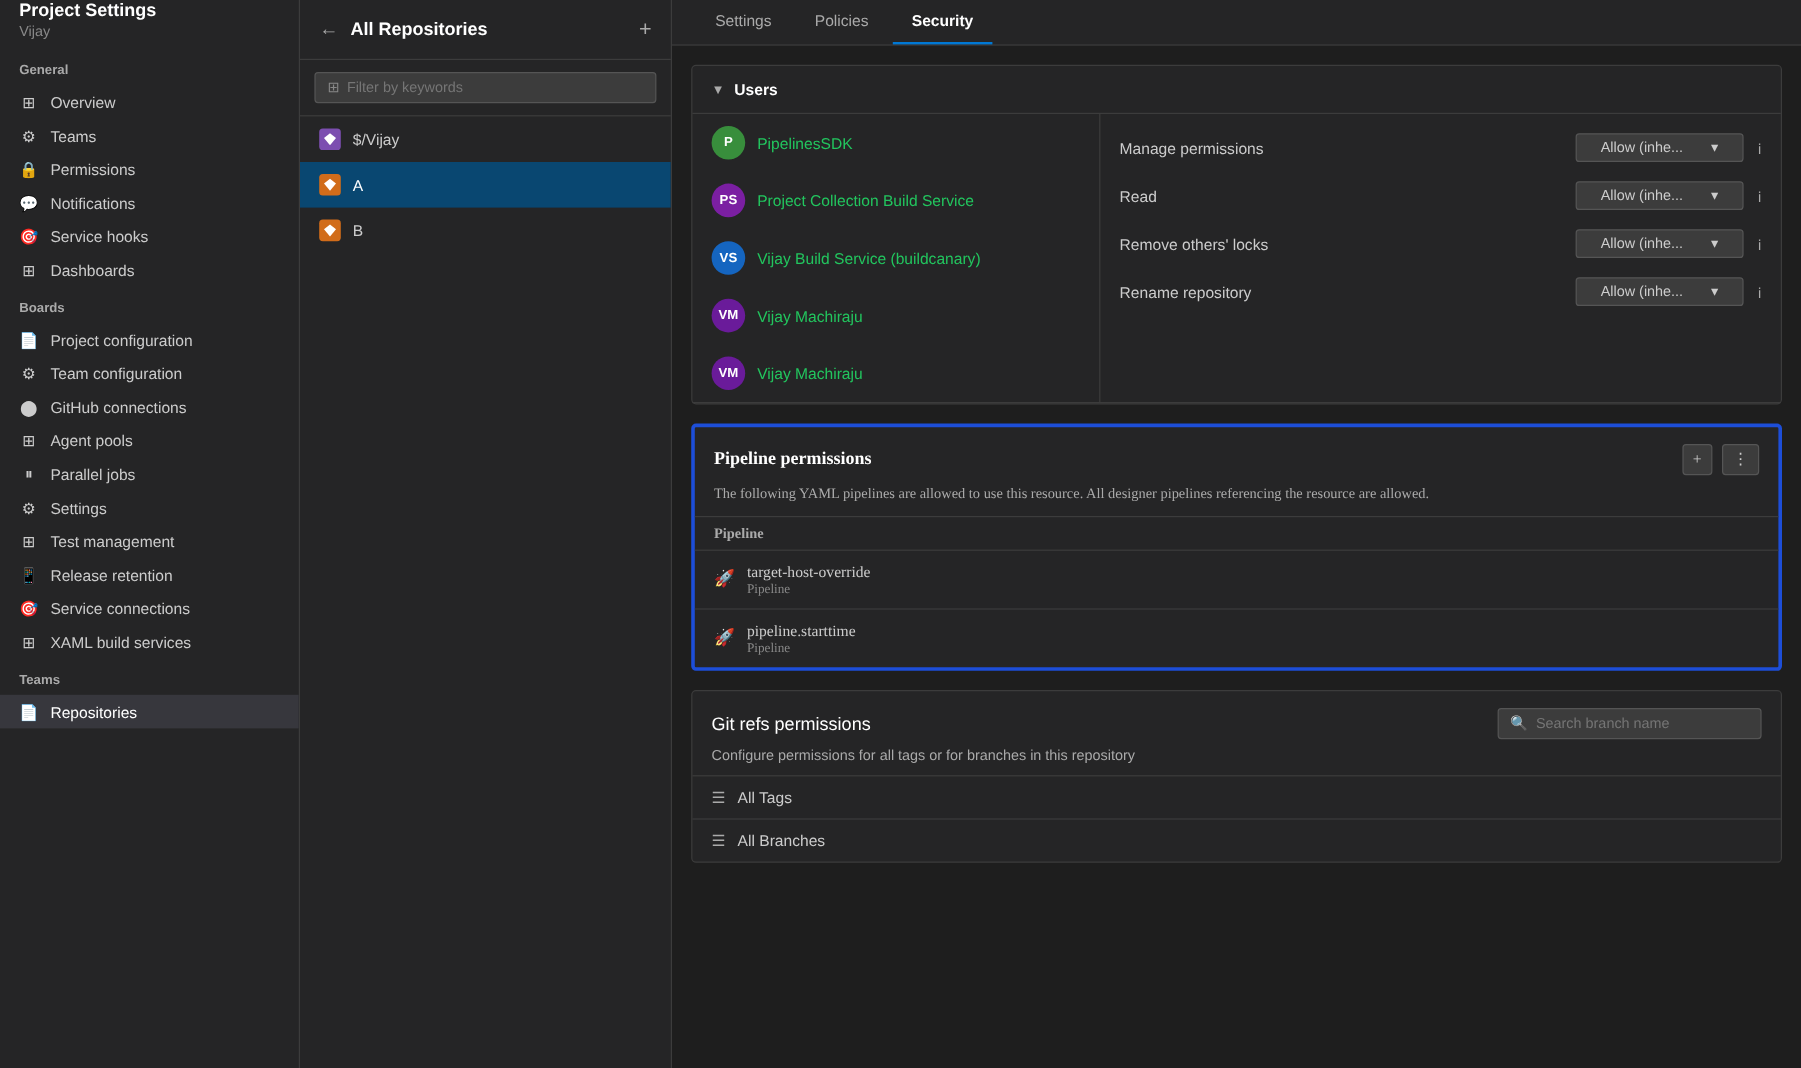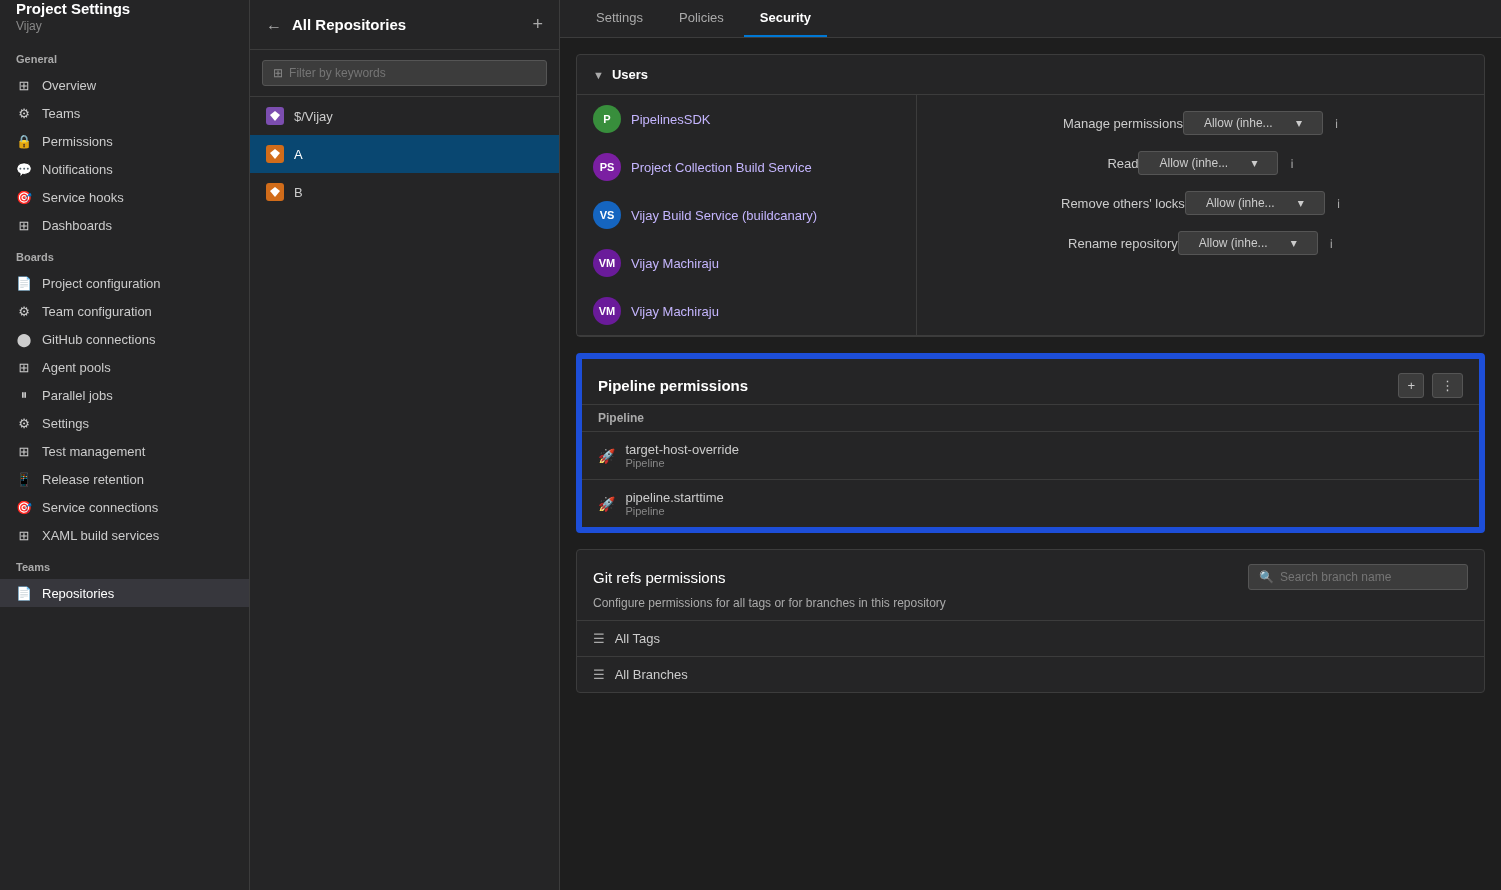--- a/index.html
+++ b/index.html
@@ -48,31 +48,31 @@
     .section-card { background: #252526; border: 1px solid #3c3c3c; border-radius: 4px; margin: 16px; }
     .section-header { display: flex; align-items: center; padding: 12px 16px; border-bottom: 1px solid #3c3c3c; gap: 8px; }
     .section-header-title { font-size: 13px; font-weight: 600; color: #fff; }
     .chevron { font-size: 11px; color: #aaa; }
 
     
     .users-permissions-row { display: flex; border-bottom: 1px solid #3c3c3c; }
     .users-list { width: 340px; flex-shrink: 0; border-right: 1px solid #3c3c3c; }
     .user-item { display: flex; align-items: center; padding: 10px 16px; gap: 10px; cursor: pointer; }
     .user-avatar { width: 28px; height: 28px; border-radius: 50%; display: flex; align-items: center; justify-content: center; font-size: 11px; font-weight: 600; color: #fff; flex-shrink: 0; }
-    .user-name { font-size: 13px; color: #c4b5fd; }
+    .user-name { font-size: 13px; color: #22c55e; }
     .permissions-list { flex: 1; padding: 8px 0; }
-    .perm-row { display: flex; align-items: center; justify-content: center; padding: 8px 16px; }
+    .perm-row { display: flex; align-items: center; justify-content: space-between; padding: 8px 16px; }
     .perm-label { font-size: 13px; color: #ccc; }
     .perm-select { background: #3c3c3c; border: 1px solid #555; border-radius: 3px; color: #ccc; font-size: 12px; padding: 4px 20px; display: flex; align-items: center; gap: 4px; cursor: pointer; min-width: 140px; justify-content: space-between; }
     .perm-select-text { font-size: 12px; }
     .perm-info { color: #aaa; margin-left: 6px; font-size: 12px; cursor: pointer; }
     .perm-row-right { display: flex; align-items: center; gap: 6px; }
 
     
-    .pipeline-section { margin: 16px; border: 6px solid #1d4ed8; border-radius: 4px; background: #252526; }
+    .pipeline-section { margin: 16px; border: 3px solid #1d4ed8; border-radius: 4px; background: #252526; font-family: Liberation Serif, serif; }
     .pipeline-header { display: flex; align-items: center; justify-content: space-between; padding: 14px 16px 6px 16px; }
     .pipeline-title { font-size: 15px; font-weight: 600; color: #fff; }
     .pipeline-desc { font-size: 12px; color: #aaa; padding: 0 16px 10px 16px; line-height: 1.5; }
     .pipeline-header-actions { display: flex; gap: 8px; }
     .pipeline-action-btn { background: #3c3c3c; border: 1px solid #555; border-radius: 3px; color: #ccc; padding: 4px 8px; cursor: pointer; font-size: 13px; }
     .pipeline-col-header { padding: 6px 16px; font-size: 12px; font-weight: 600; color: #aaa; border-top: 1px solid #3c3c3c; border-bottom: 1px solid #3c3c3c; }
     .pipeline-item { display: flex; align-items: center; padding: 10px 16px; gap: 10px; border-bottom: 1px solid #3c3c3c; }
     .pipeline-item:last-child { border-bottom: none; }
     .pipeline-item-icon { color: #aaa; font-size: 14px; }
     .pipeline-item-info .name { font-size: 13px; color: #ccc; }
@@ -302,20 +302,21 @@
     </div>
 
     <div class="pipeline-section">
       <div class="pipeline-header">
         <span class="pipeline-title">Pipeline permissions</span>
         <div class="pipeline-header-actions">
           <span class="pipeline-action-btn">+</span>
           <span class="pipeline-action-btn">⋮</span>
         </div>
       </div>
+      <div class="pipeline-desc">The following YAML pipelines are allowed to use this resource. All designer pipelines referencing the resource are allowed.</div>
       <div class="pipeline-col-header">Pipeline</div>
       <div id="pipeline-items">
           <div class="pipeline-item">
             <span class="pipeline-item-icon">🚀</span>
             <div class="pipeline-item-info">
               <div class="name">target-host-override</div>
               <div class="type">Pipeline</div>
             </div>
           </div>
           <div class="pipeline-item">

